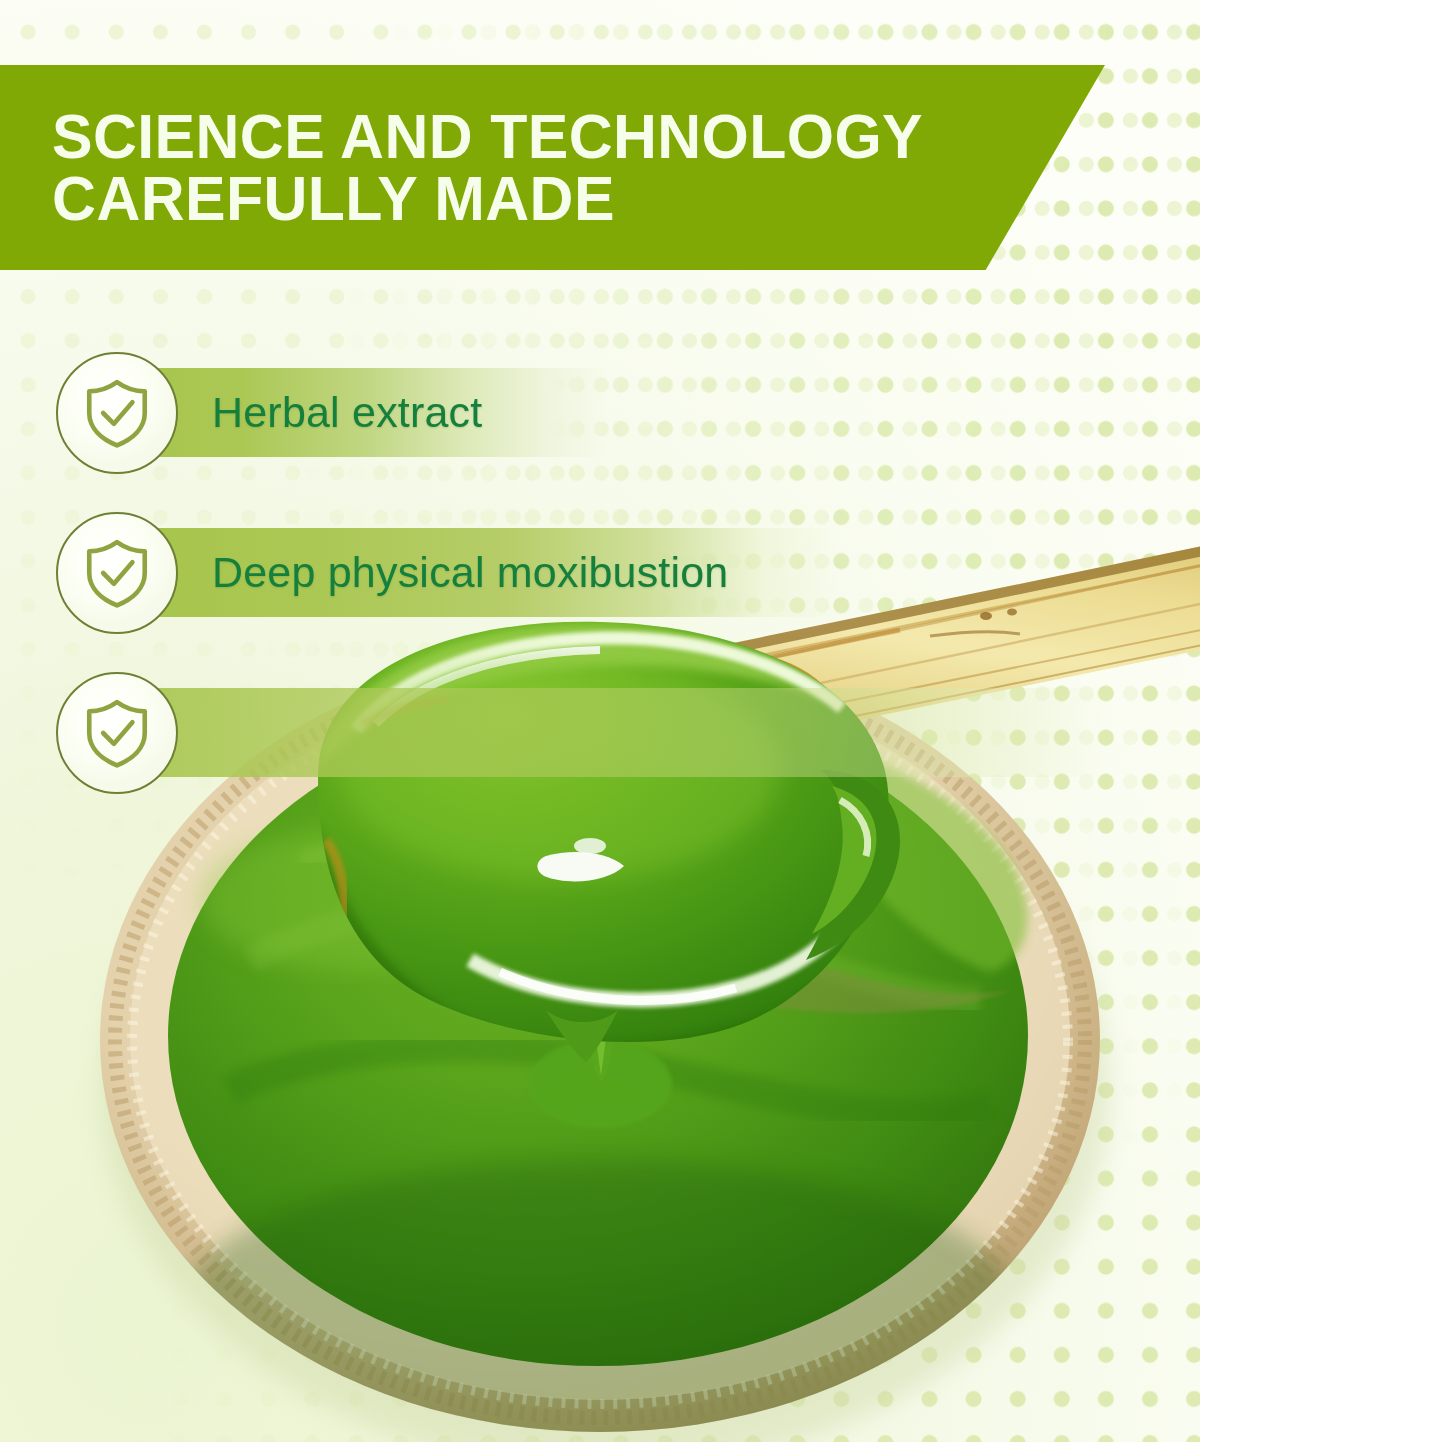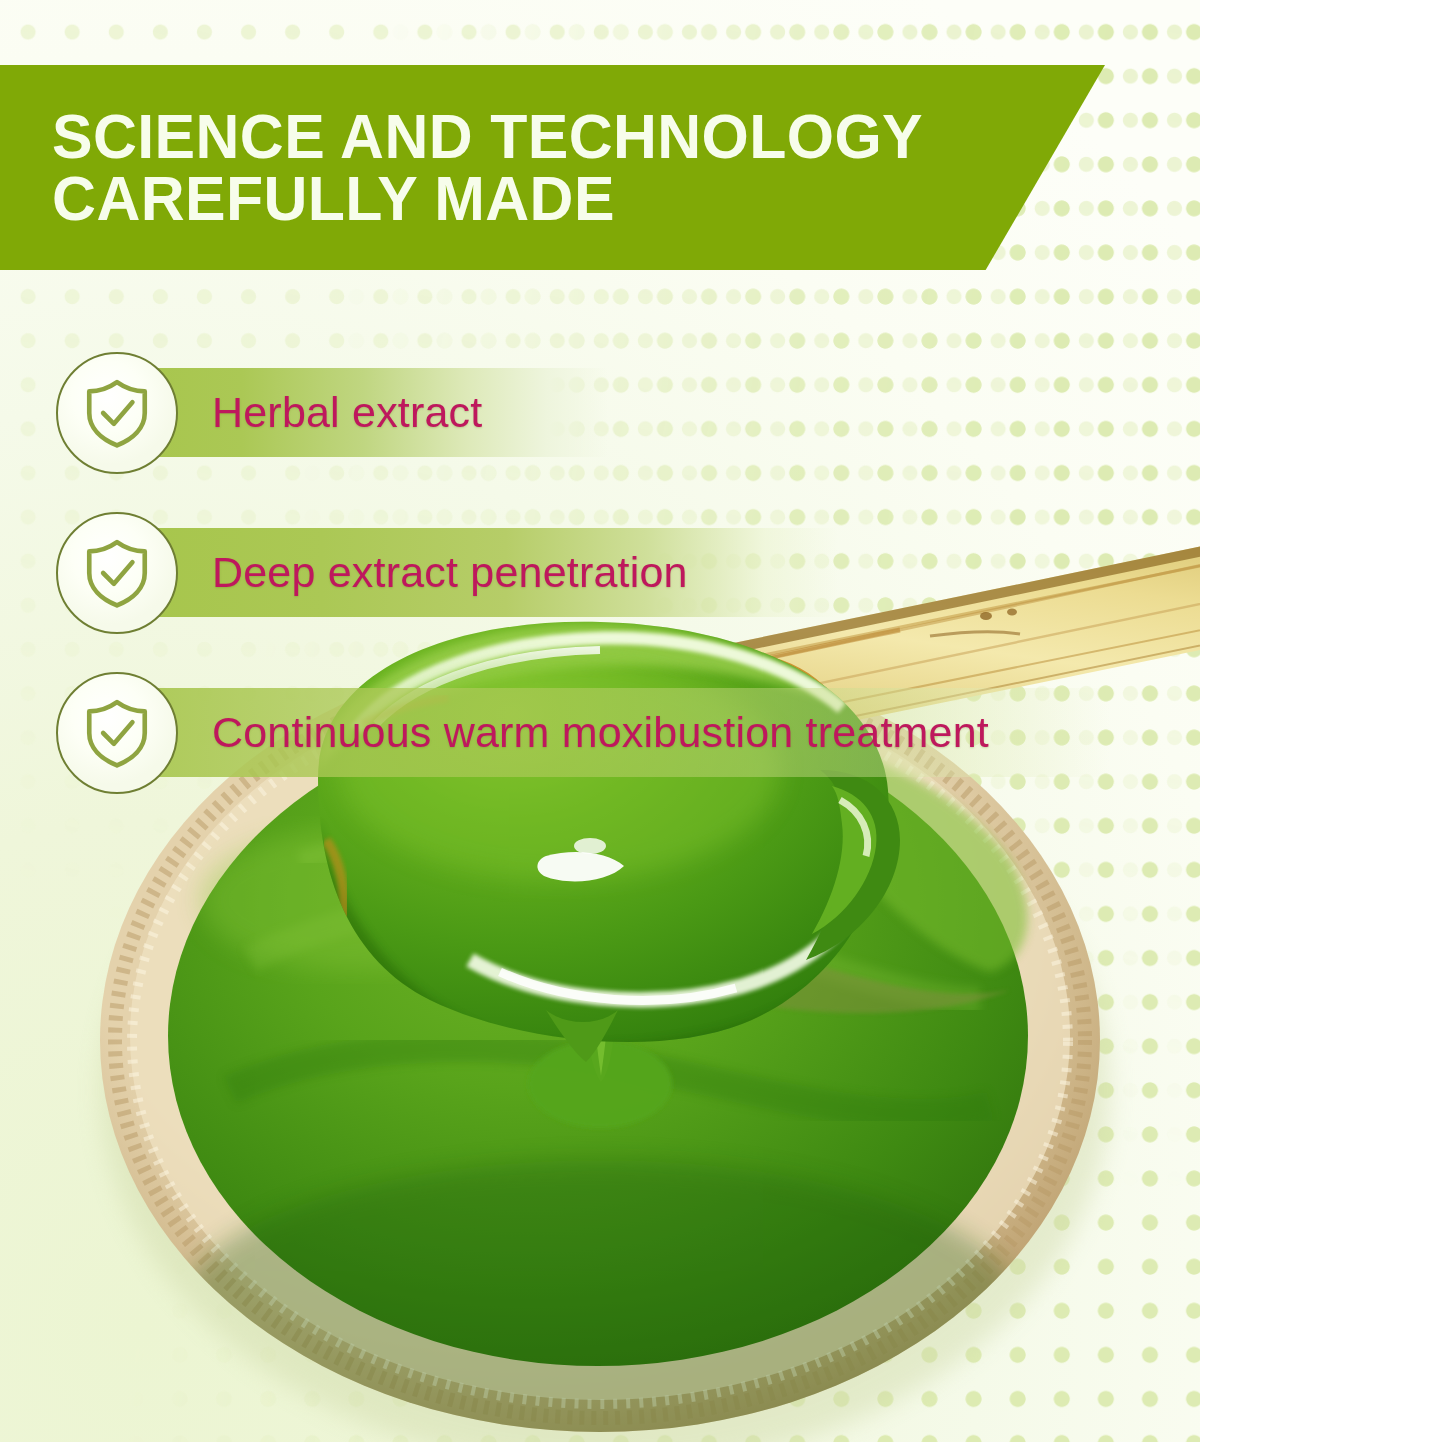--- a/index.html
+++ b/index.html
@@ -83,21 +83,21 @@
     background:linear-gradient(90deg, #a6c54a 0%, #abc855 28%, #c0d681 52%, #dde9b8 72%, #eef5dd 88%, rgba(243,249,231,0) 100%);}
   .f2{left:100px;top:528px;}
   .f2 .pill{width:738px;
     background:linear-gradient(90deg, #a6c54a 0%, #abc855 30%, #b6cd68 55%, #cfdf9a 74%, rgba(234,243,206,.55) 90%, rgba(243,249,231,0) 100%);}
   .f3{left:100px;top:688px;}
   .f3 .pill{width:1010px;
     background:linear-gradient(90deg, rgba(166,197,74,.93) 0%, rgba(171,200,85,.80) 22%, rgba(176,203,92,.62) 45%, rgba(196,216,130,.48) 68%, rgba(222,234,178,.40) 86%, rgba(243,249,231,0) 100%);}
 
   .feature .label{
     position:relative;z-index:3;
-    color:#be185d;
+    color:#15803d;
     font-size:43px;
     font-weight:normal;
     letter-spacing:.2px;
     white-space:nowrap;
     margin-left:112px;
     text-shadow:0 1px 2px rgba(90,115,25,.25);
   }
 
   
   .badge{
@@ -298,32 +298,31 @@
   </div>
   <div class="badge b1">
     <svg viewBox="0 0 48 48" aria-hidden="true">
       <path d="M24 4 C17 9 10 10 6 10 L6 24 C6 34 14 41 24 45 C34 41 42 34 42 24 L42 10 C38 10 31 9 24 4 Z" fill="none" stroke="#8fa441" stroke-width="3" stroke-linejoin="round"></path>
       <path d="M15 24 L22 31 L34 17" fill="none" stroke="#8fa441" stroke-width="3" stroke-linecap="round" stroke-linejoin="round"></path>
     </svg>
   </div>
 
   <div class="feature f2">
     <span class="pill"></span>
-    <span class="label">Deep extract penetration</span>
+    <span class="label">Deep physical moxibustion</span>
   </div>
   <div class="badge b2">
     <svg viewBox="0 0 48 48" aria-hidden="true">
       <path d="M24 4 C17 9 10 10 6 10 L6 24 C6 34 14 41 24 45 C34 41 42 34 42 24 L42 10 C38 10 31 9 24 4 Z" fill="none" stroke="#8fa441" stroke-width="3" stroke-linejoin="round"></path>
       <path d="M15 24 L22 31 L34 17" fill="none" stroke="#8fa441" stroke-width="3" stroke-linecap="round" stroke-linejoin="round"></path>
     </svg>
   </div>
 
   <div class="feature f3">
     <span class="pill"></span>
-    <span class="label">Continuous warm moxibustion treatment</span>
   </div>
   <div class="badge b3">
     <svg viewBox="0 0 48 48" aria-hidden="true">
       <path d="M24 4 C17 9 10 10 6 10 L6 24 C6 34 14 41 24 45 C34 41 42 34 42 24 L42 10 C38 10 31 9 24 4 Z" fill="none" stroke="#8fa441" stroke-width="3" stroke-linejoin="round"></path>
       <path d="M15 24 L22 31 L34 17" fill="none" stroke="#8fa441" stroke-width="3" stroke-linecap="round" stroke-linejoin="round"></path>
     </svg>
   </div>
 
 </div>
 

